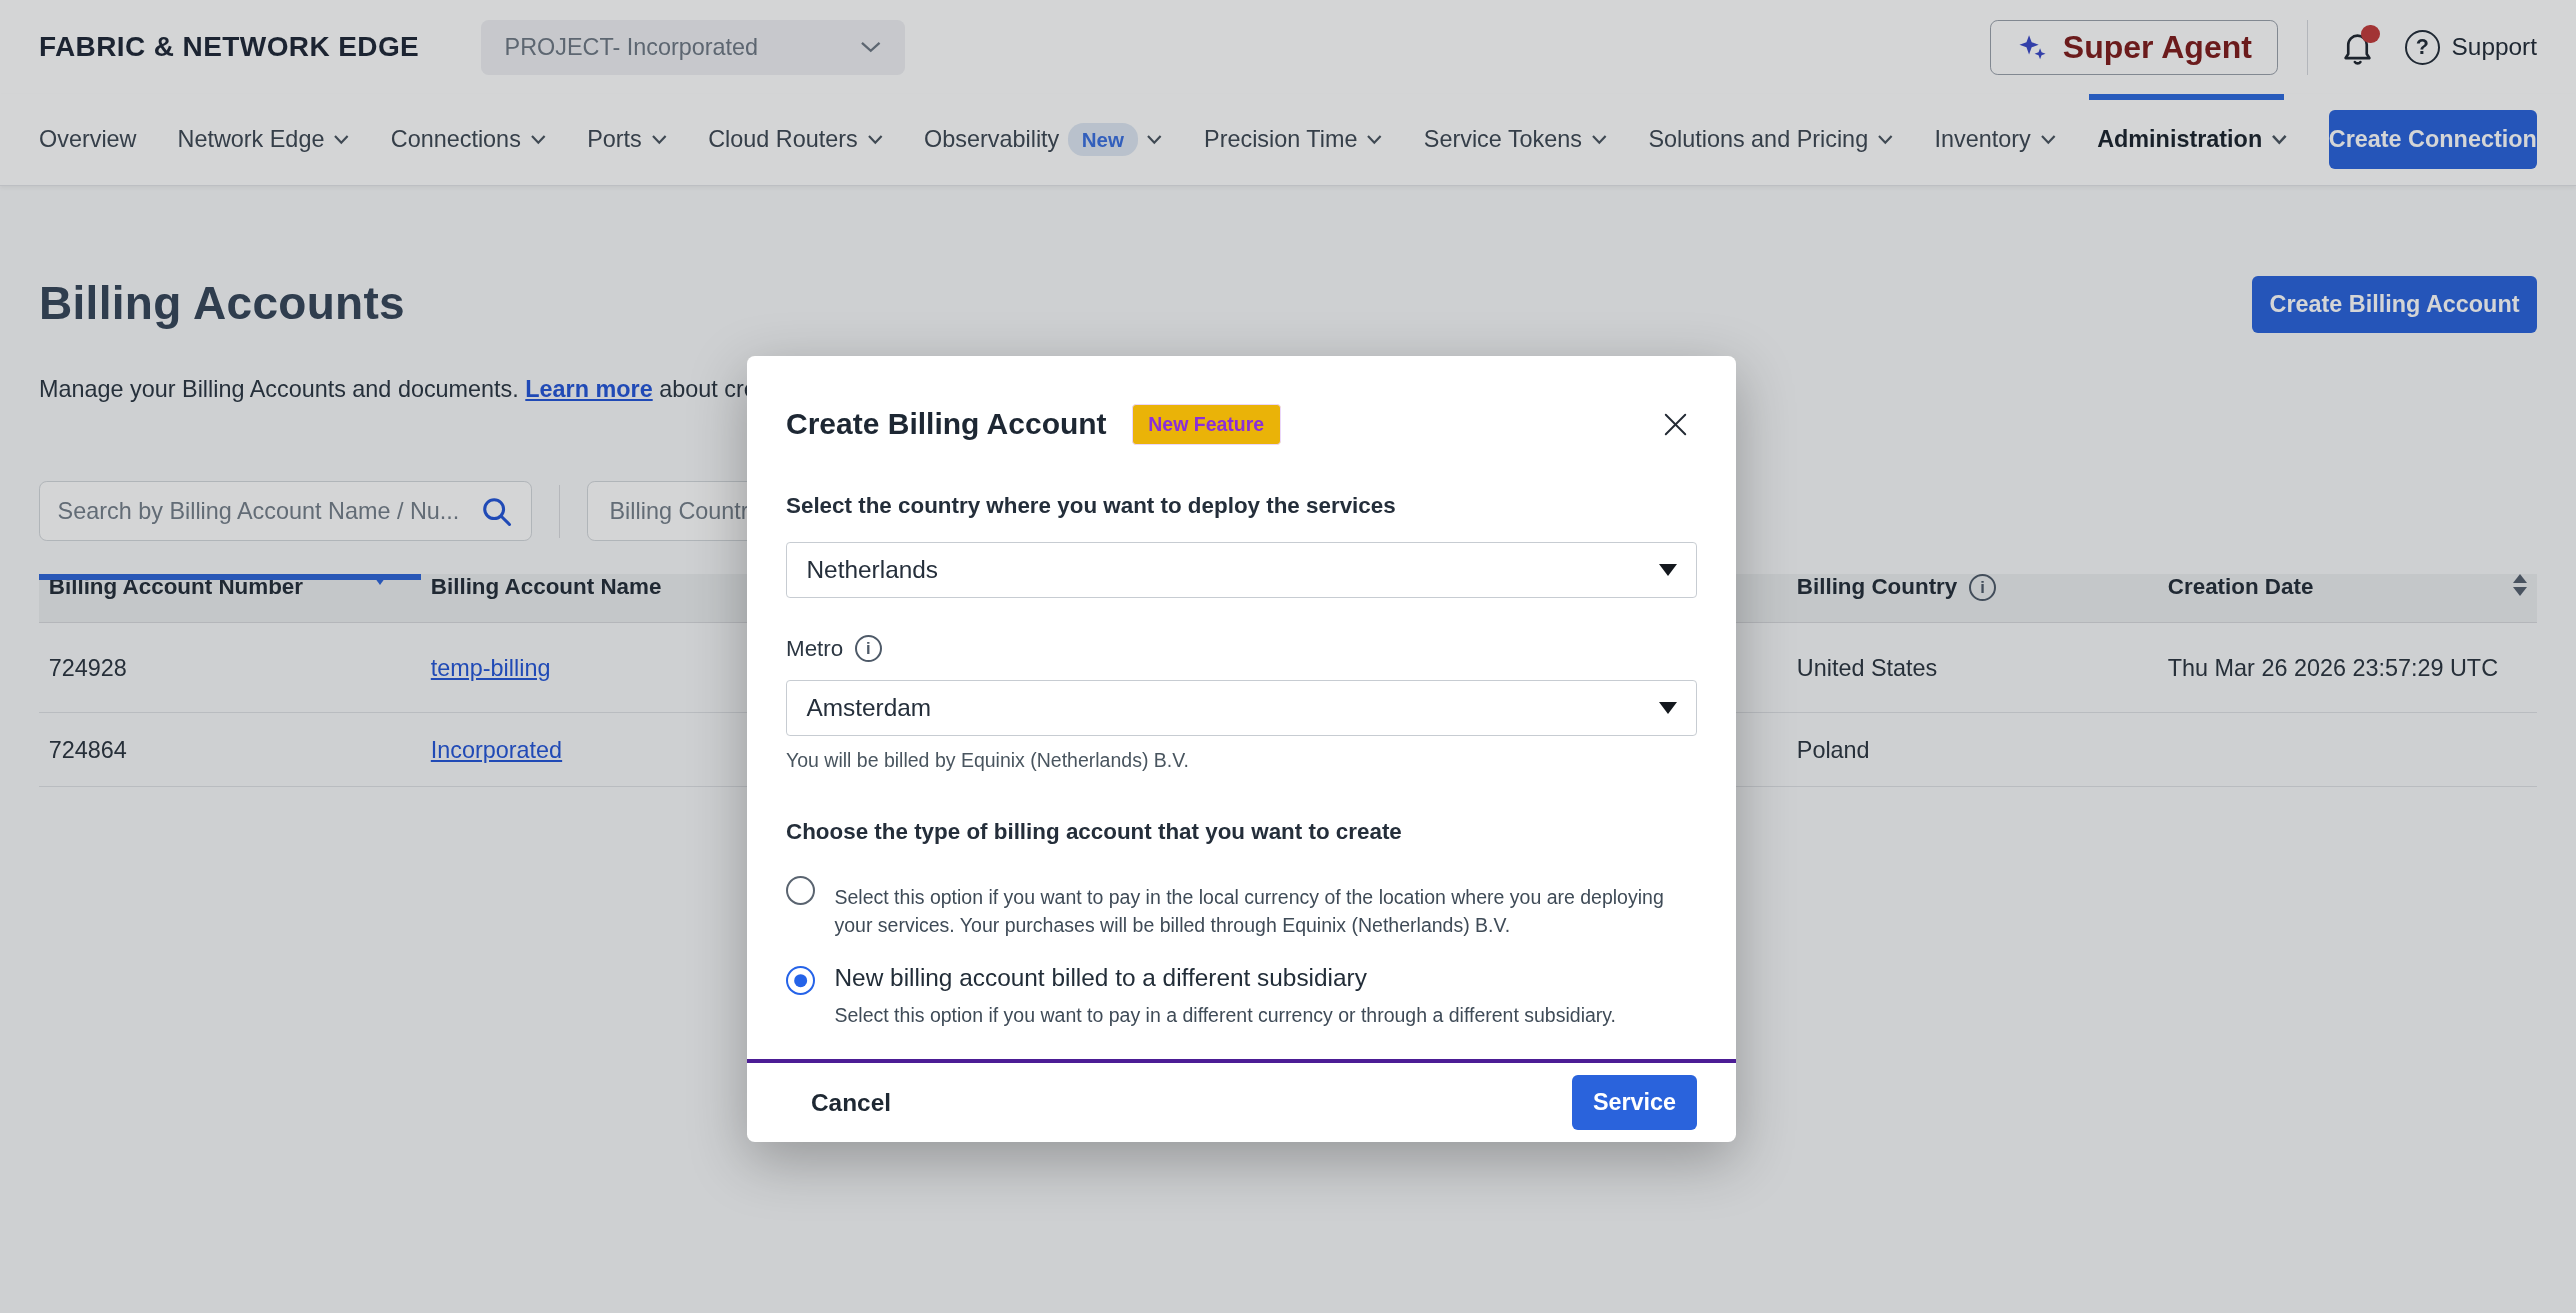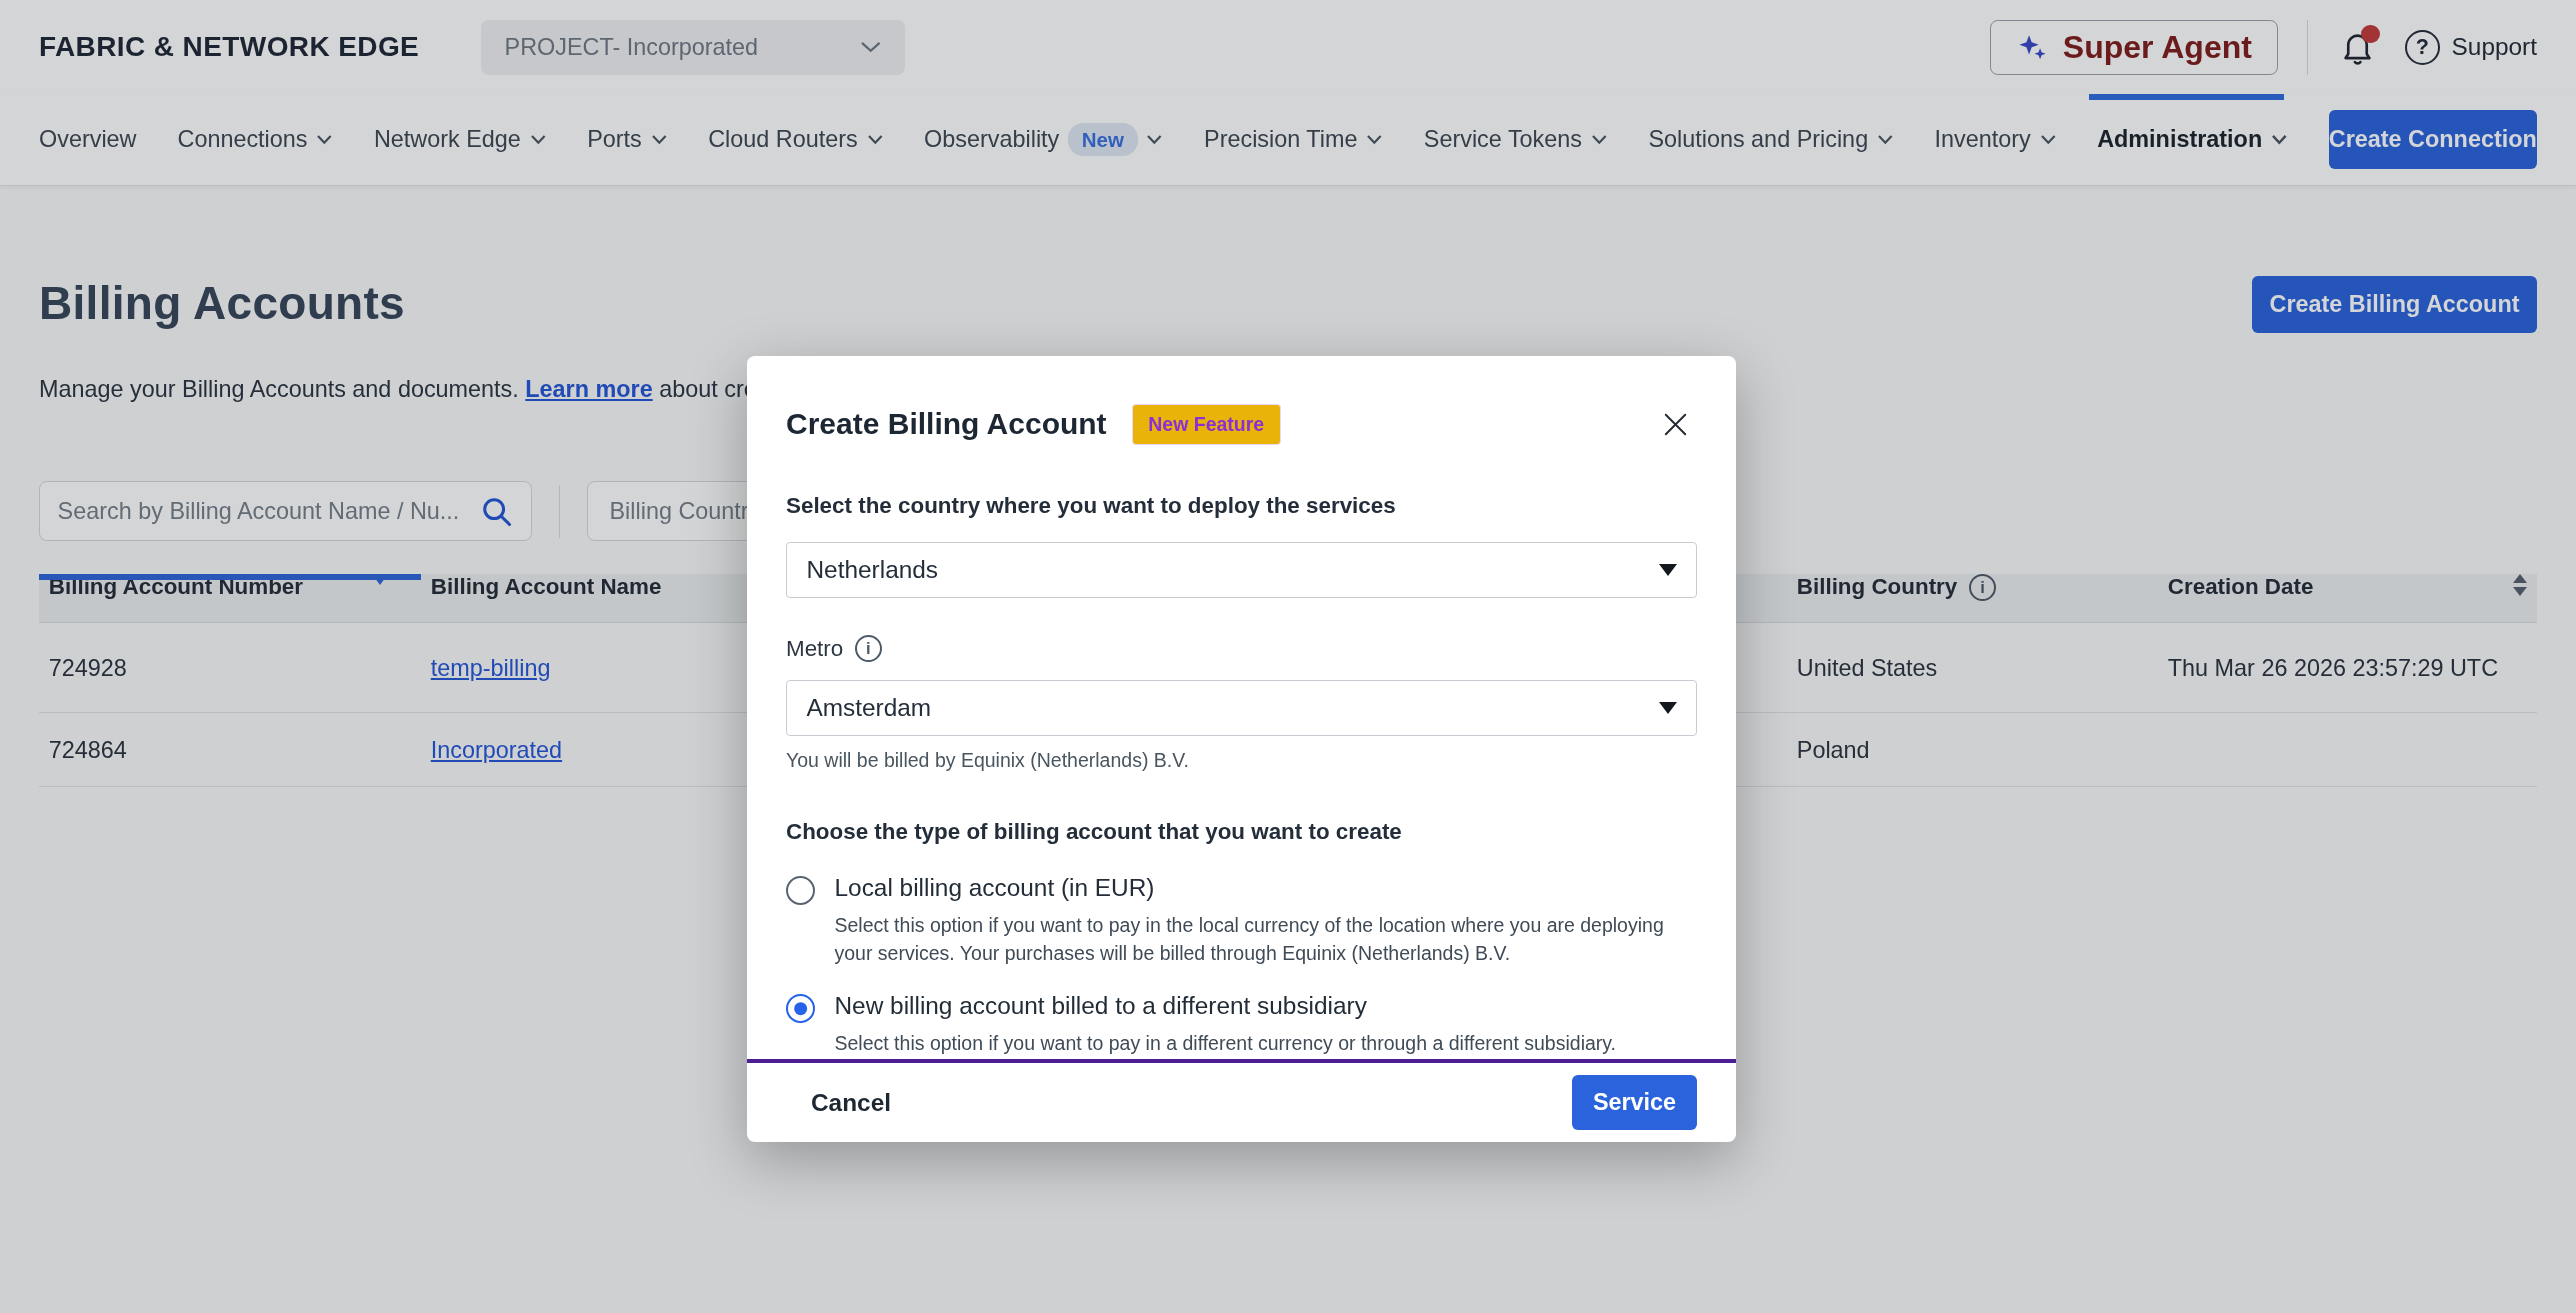--- a/index.html
+++ b/index.html
@@ -206,29 +206,29 @@
       <span>Support</span>
     </div>
   </div>
 </header>
 
 <nav class="navbar">
   <div class="nav-item">
     <span>Overview</span>
   </div>
   <div class="nav-item">
+    <span>Network Edge</span>
+    <span class="nav-chevron">
+        <svg width="16.6" height="10.7" viewBox="0 0 17 11" fill="none" stroke="currentColor" stroke-width="2.2">
+          <polyline points="2,2 8.5,9 15,2"></polyline>
+        </svg>
+      </span>
+  </div>
+  <div class="nav-item">
     <span>Connections</span>
-    <span class="nav-chevron">
-        <svg width="16.6" height="10.7" viewBox="0 0 17 11" fill="none" stroke="currentColor" stroke-width="2.2">
-          <polyline points="2,2 8.5,9 15,2"></polyline>
-        </svg>
-      </span>
-  </div>
-  <div class="nav-item">
-    <span>Network Edge</span>
     <span class="nav-chevron">
         <svg width="16.6" height="10.7" viewBox="0 0 17 11" fill="none" stroke="currentColor" stroke-width="2.2">
           <polyline points="2,2 8.5,9 15,2"></polyline>
         </svg>
       </span>
   </div>
   <div class="nav-item">
     <span>Ports</span>
     <span class="nav-chevron">
         <svg width="16.6" height="10.7" viewBox="0 0 17 11" fill="none" stroke="currentColor" stroke-width="2.2">
@@ -388,21 +388,20 @@
     <span>Amsterdam</span>
     <span class="caret"></span>
   </div>
   <div class="helper">You will be billed by Equinix (Netherlands) B.V.</div>
 
   <div class="field-label">Choose the type of billing account that you want to create</div>
 
   <div class="option">
     <span class="radio"></span>
     <div>
-      <div class="option-label">Local billing account (in EUR)</div>
       <div class="option-desc">Select this option if you want to pay in the local currency of the location where you are deploying your services. Your purchases will be billed through Equinix (Netherlands) B.V.</div>
     </div>
   </div>
 
   <div class="option">
     <span class="radio checked"></span>
     <div>
       <div class="option-label">New billing account billed to a different subsidiary</div>
       <div class="option-desc">Select this option if you want to pay in a different currency or through a different subsidiary.</div>
     </div>

